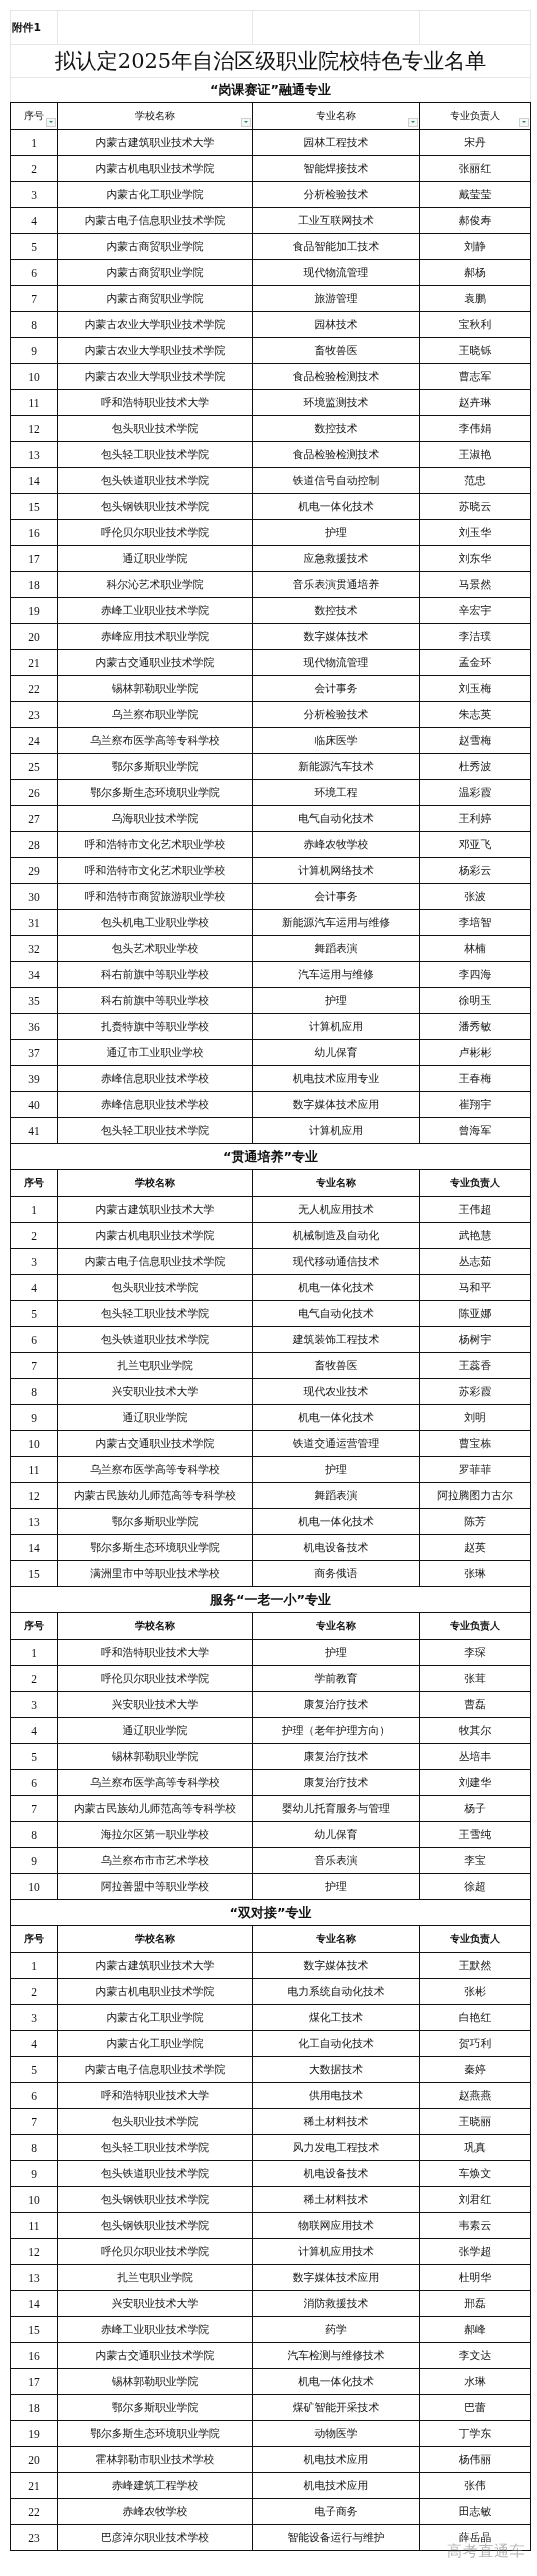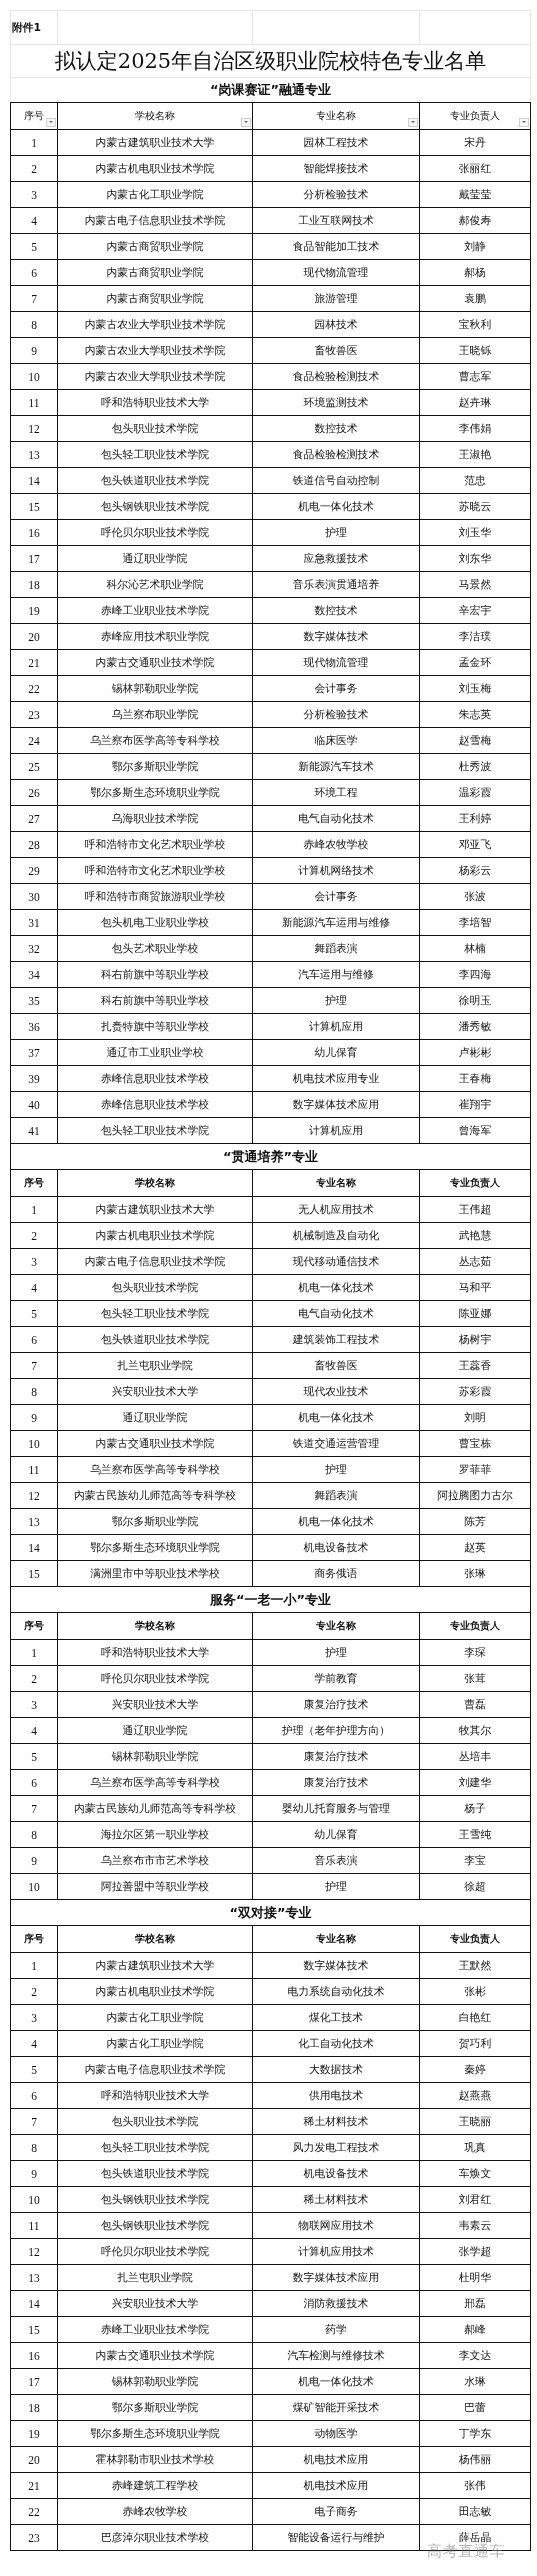--- a/index.html
+++ b/index.html
@@ -12,21 +12,21 @@
        border:0.7px solid #111; white-space:nowrap; overflow:hidden; position:relative; }
   td.num { font-family:"Liberation Serif", "DejaVu Serif", serif; font-size:11.5px; }
   tr.attach td { height:33px; border:0.7px solid #e6e6e6; border-bottom-color:#e6e6e6; font-size:10.8px; font-weight:bold; text-align:left; padding-left:1px; }
   tr.doc-title td { height:32px; border:0.7px solid #e6e6e6; font-family:"DejaVu Serif","Liberation Serif",serif; font-size:21px; }
   tr.sec-title td { height:24px; border-left:0.7px solid #e6e6e6; border-right:0.7px solid #e6e6e6; border-top:0.7px solid #e6e6e6; font-size:13px; font-weight:bold; }
   tr.sec-title.boxed td { border:0.7px solid #111; height:25px; }
   tr.hdr td { height:26px; border-top:1.4px solid #111; font-size:10px; }
   tr.hdr.bold td { font-weight:bold; border-top:0.7px solid #111; }
   .filter { position:absolute; right:1.4px; bottom:2px; width:7.4px; height:7.4px; border:0.7px solid #cfcfcf; background:#f7f7f7; }
   .filter::after { content:""; position:absolute; left:1.4px; top:2.7px; border-left:2.4px solid transparent; border-right:2.4px solid transparent; border-top:2.7px solid #1e8a4c; }
-  .watermark { position:absolute; left:427px; top:2542px; font-size:15px; color:rgba(120,120,120,0.55); letter-spacing:0.7px; pointer-events:none; }
+  .watermark { position:absolute; left:447px; top:2542px; font-size:15px; color:rgba(120,120,120,0.55); letter-spacing:0.7px; pointer-events:none; }
 </style>
 </head>
 <body>
 
 <div class="sheet">
   <table>
     <colgroup>
         <col class="c1">
         <col class="c2">
         <col class="c3">

